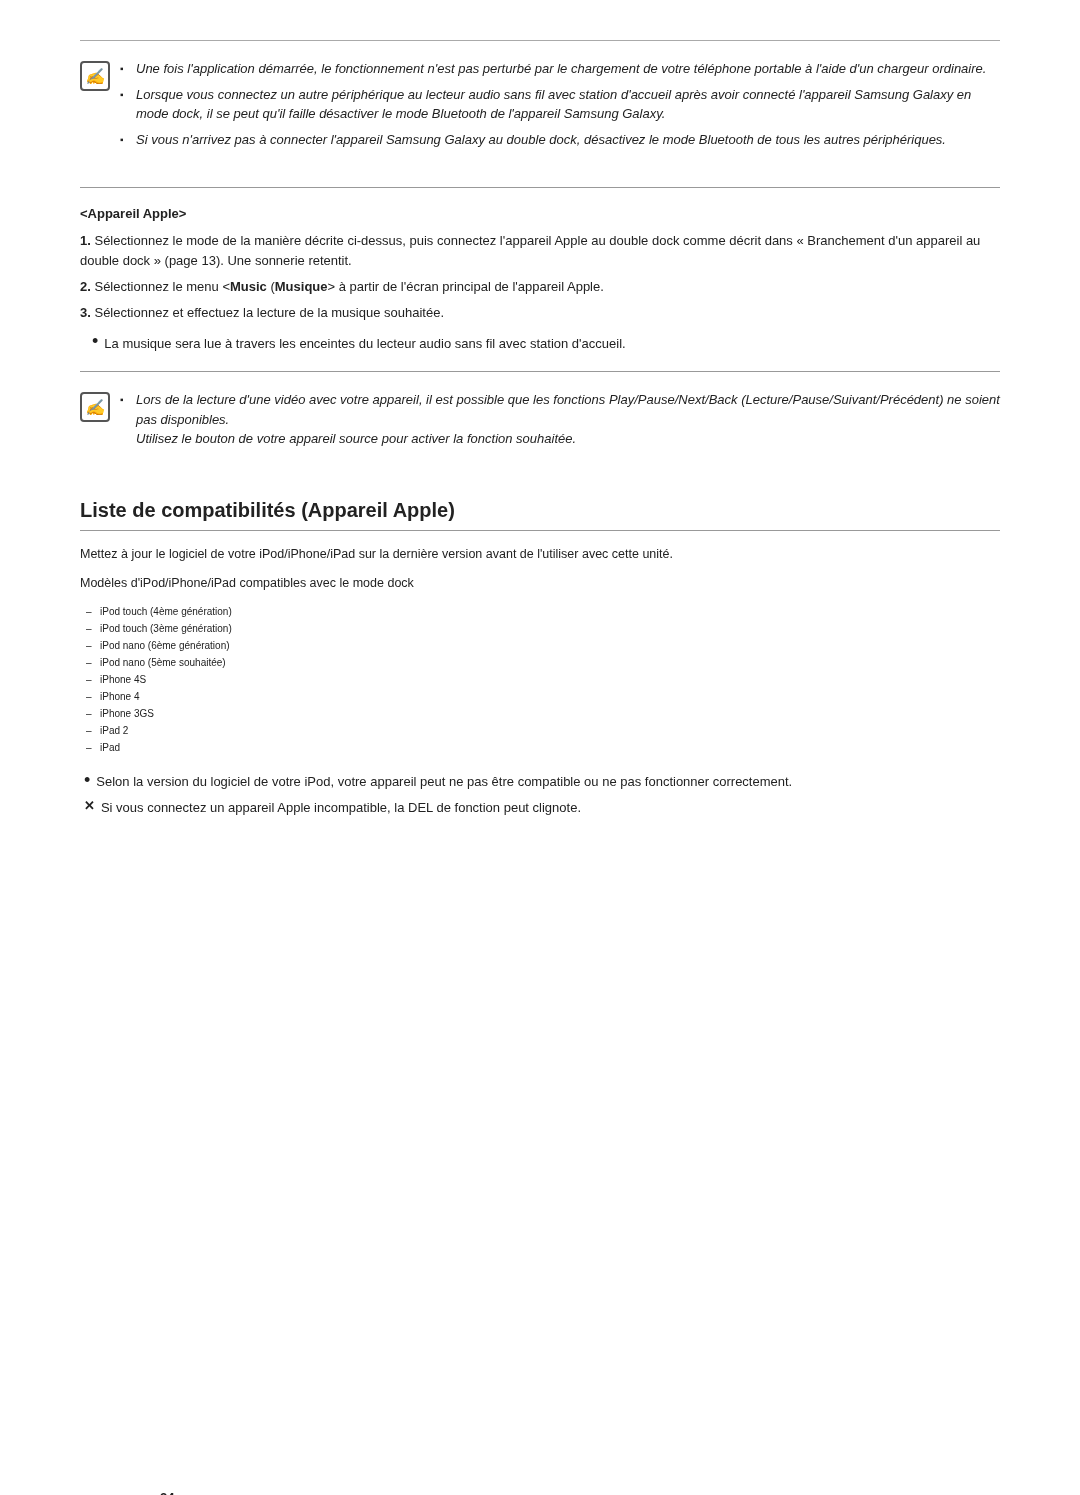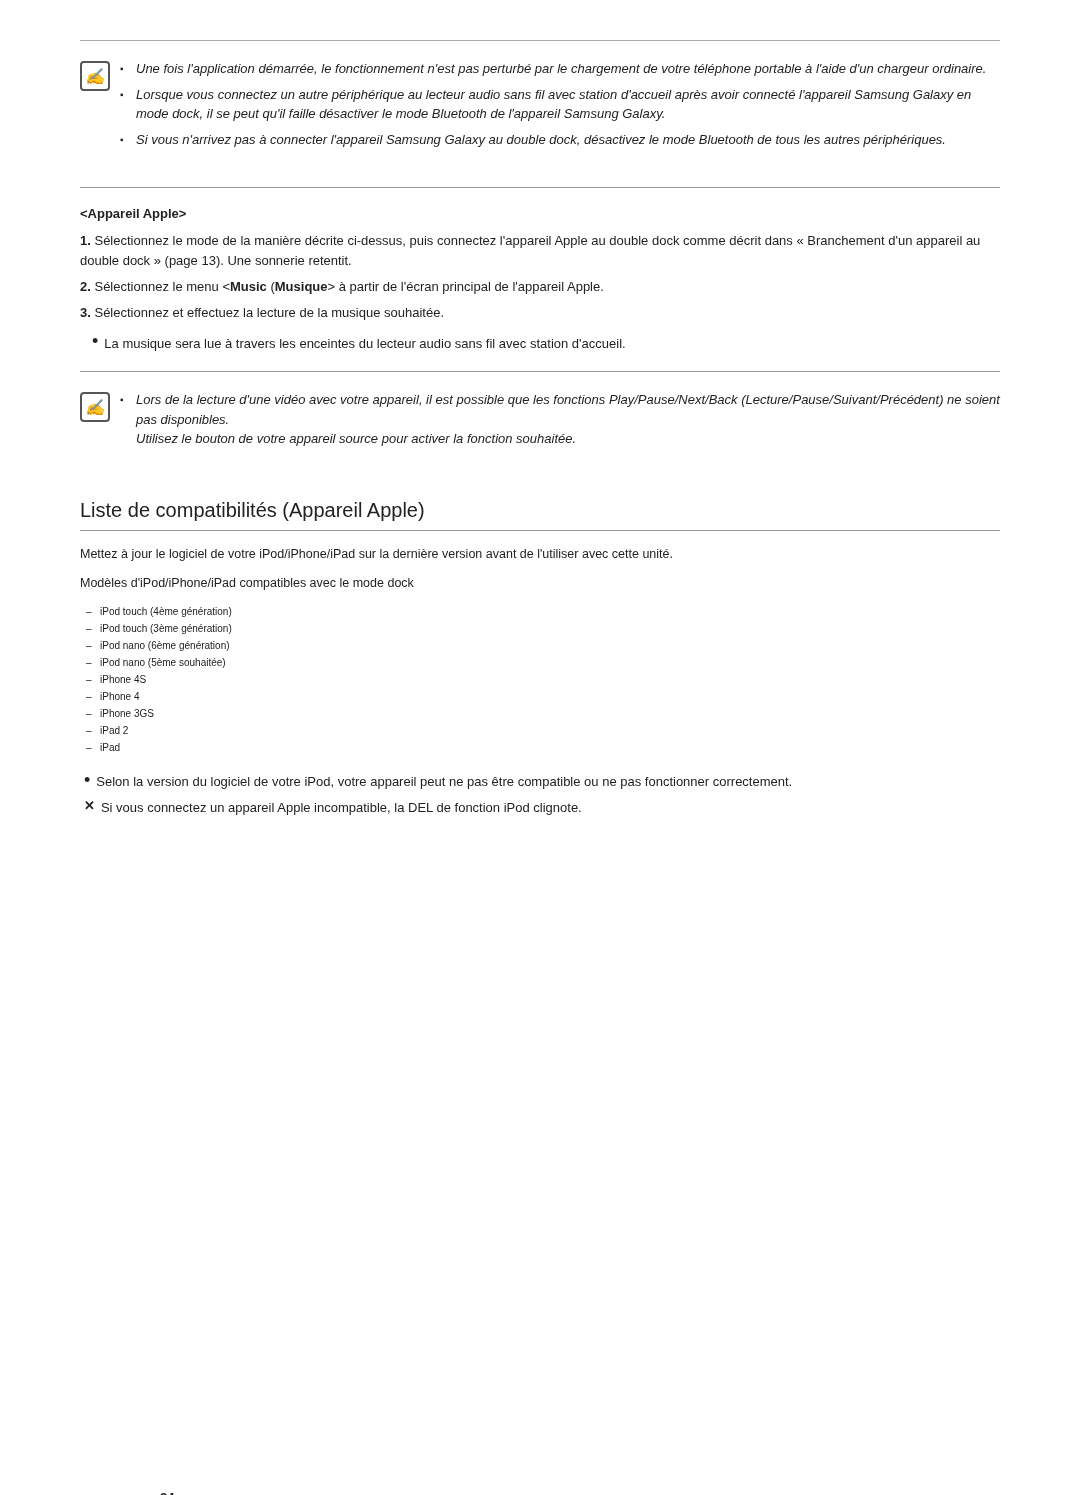--- a/index.html
+++ b/index.html
@@ -117,21 +117,21 @@
       margin-top: -2px;
     }
 
     .sub-bullet-text {
       flex: 1;
       line-height: 1.5;
     }
 
     .main-section-title {
       font-size: 20px;
-      font-weight: normal;
+      font-weight: bold;
       border-bottom: 1px solid #999;
       padding-bottom: 8px;
       margin-bottom: 14px;
       margin-top: 30px;
     }
 
     .subtitle-text {
       font-size: 12.5px;
       line-height: 1.55;
       margin-bottom: 10px;
@@ -296,19 +296,19 @@
       <li>iPad</li>
     </ul>
 
     <div class="bullet-note">
       <span class="bullet-note-dot">•</span>
       <span class="bullet-note-text">Selon la version du logiciel de votre iPod, votre appareil peut ne pas être compatible ou ne pas fonctionner correctement.</span>
     </div>
 
     <div class="cross-note">
       <span class="cross-symbol">✕</span>
-      <span class="cross-note-text">Si vous connectez un appareil Apple incompatible, la DEL de fonction iPod clignote.</span>
+      <span class="cross-note-text">Si vous connectez un appareil Apple incompatible, la DEL de fonction peut clignote.</span>
     </div>
 
   </div>
 
   <div class="page-number">24</div>
 </div>
 
 </body></html>

